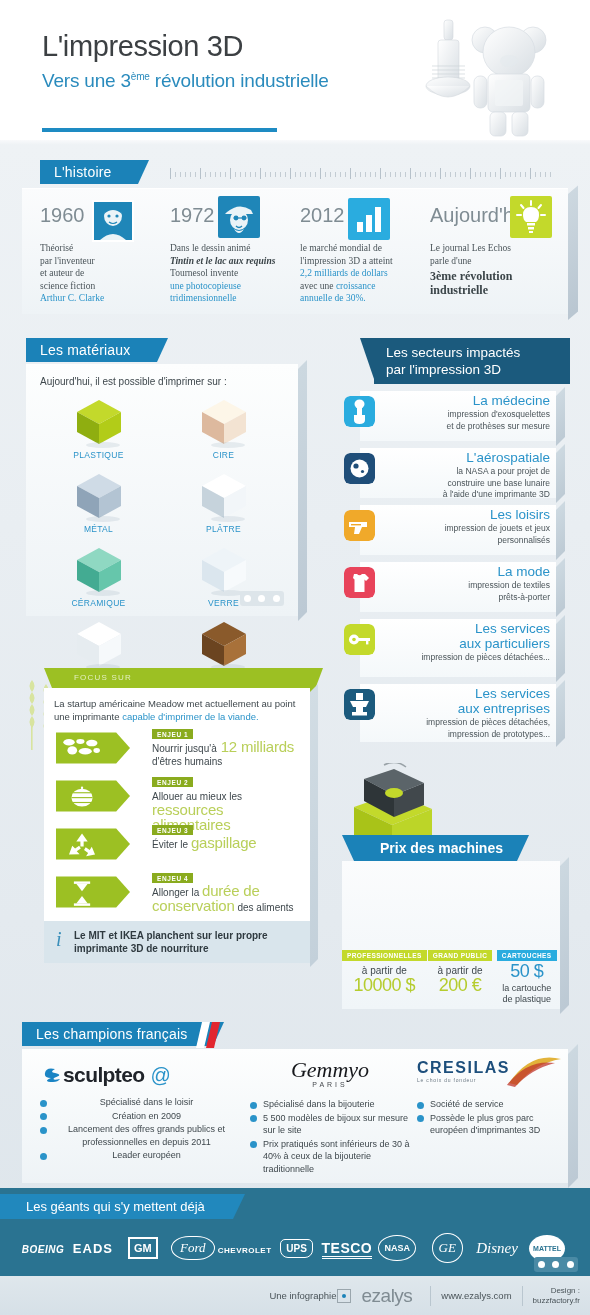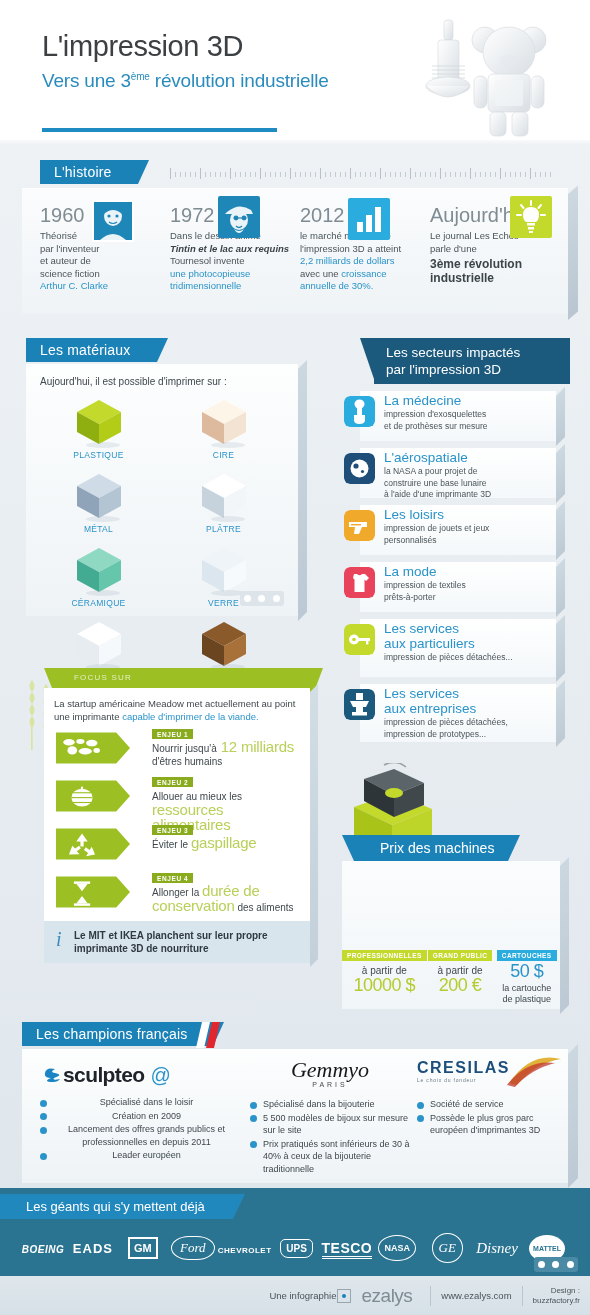--- a/index.html
+++ b/index.html
@@ -52,21 +52,21 @@
     position:relative; margin-top:2px; height:126px;
     background:linear-gradient(180deg,#fbfcfd 0%,#eef3f6 100%);
     box-shadow:0 1px 0 #fff inset;
   }
   .history-body::after {
     content:""; position:absolute; right:-10px; top:6px; width:10px; height:126px;
     background:linear-gradient(180deg,#cdd8e0,#b9c6d1); transform:skewY(-40deg); transform-origin:left top;
   }
   .hist-col { position:absolute; top:16px; width:130px; }
   .hist-col .yr { font-size:20px; color:#7f8c93; font-weight:400; line-height:22px; }
-  .hist-col .txt { font-size:9.5px; color:#4a5459; line-height:12.5px; margin-top:4px; }
+  .hist-col .txt { font-size:9.5px; color:#4a5459; line-height:12.5px; margin-top:16px;font-family:Liberation Serif, serif; }
   .hist-col .txt .hl { color:#2a93c9; }
   .hist-col .txt .it { font-style:italic; font-weight:bold; color:#3b4549; }
   .hist-col .big { font-size:12px; font-weight:bold; color:#3b4549; line-height:14px; }
   .hist-icon { position:absolute; width:42px; height:42px; }
 
   
   .mat-wrap { position:absolute; left:26px; top:338px; width:272px; }
   .mat-body {
     position:relative; margin-top:2px; height:252px;
     background:linear-gradient(180deg,#fdfefe 0%,#eef3f6 100%);
@@ -99,21 +99,21 @@
   .sec-item { position:relative; margin-top:7px; height:50px; }
   .sec-card {
     position:absolute; left:20px; top:0; right:24px; height:50px;
     background:linear-gradient(180deg,#ffffff 0%,#f4f8fa 100%);
   }
   .sec-card::after {
     content:""; position:absolute; right:-9px; top:5px; width:9px; height:50px;
     background:linear-gradient(180deg,#cdd9e1,#bdcad4); transform:skewY(-45deg); transform-origin:left top;
   }
   .sec-ico { position:absolute; left:4px; top:5px; width:31px; height:31px; border-radius:6px; z-index:3; }
-  .sec-txt { position:absolute; left:44px; top:2px; right:30px; z-index:3; }
+  .sec-txt { position:absolute; left:44px; top:2px; right:30px; z-index:3;text-align:right; }
   .sec-title { font-size:13.5px; color:#2a93c9; line-height:15px; }
   .sec-desc { font-size:8.5px; color:#4a5459; line-height:10.5px; margin-top:1px; }
   .sec-item.tall, .sec-item.tall .sec-card, .sec-item.tall .sec-card::after { height:58px; }
 
   
   .agro-wrap { position:absolute; left:22px; top:668px; width:296px; }
   .agro-head {
     position:relative; margin-left:38px; width:248px; background:#9cc023; color:#fff;
     padding:5px 18px 6px 14px;
   }
@@ -147,21 +147,21 @@
   .info-box { position:relative; margin:6px -10px 0 -10px; background:#d9e5ec;
     padding:8px 10px 8px 30px; }
   .info-box .i { position:absolute; left:12px; top:7px; color:#3a8fba; font-size:20px;
     font-style:italic; font-family:"Liberation Serif", serif; }
   .info-box .t { font-size:10px; font-weight:bold; color:#2f3a40; line-height:13px; }
 
   
   .price-wrap { position:absolute; left:332px; top:835px; width:248px; }
   .price-head-row { position:relative; height:26px; }
   .price-ribbon { position:absolute; left:22px; top:0; background:#1b82b8; color:#fff;
-    font-size:14px; height:42px; line-height:26px; padding:0 14px 0 26px; }
+    font-size:14px; height:42px; line-height:26px; padding:0 14px 0 26px;font-weight:bold; }
   .price-ribbon::before { content:""; position:absolute; left:-12px; top:0;
     border-top:26px solid #1b82b8; border-left:12px solid transparent; }
   .price-ribbon::after { content:""; position:absolute; right:-12px; top:0;
     border-top:26px solid #1b82b8; border-right:12px solid transparent; }
   .price-body { position:relative; margin-left:10px; width:218px; height:148px;
     background:linear-gradient(180deg,#fbfcfd,#f0f5f8); }
   .price-body::after {
     content:""; position:absolute; right:-9px; top:5px; width:9px; height:148px;
     background:linear-gradient(180deg,#ccd8e0,#bcc9d4); transform:skewY(-45deg); transform-origin:left top;
   }

